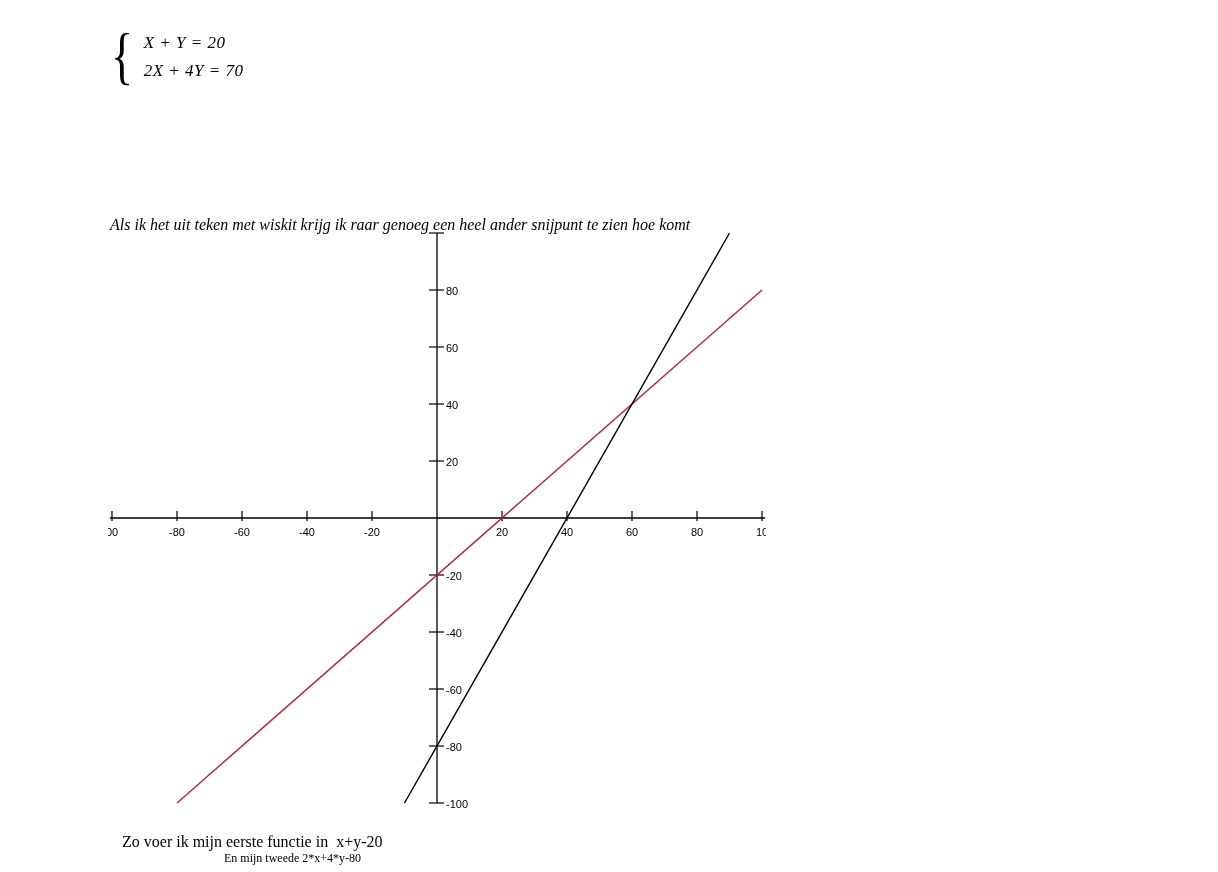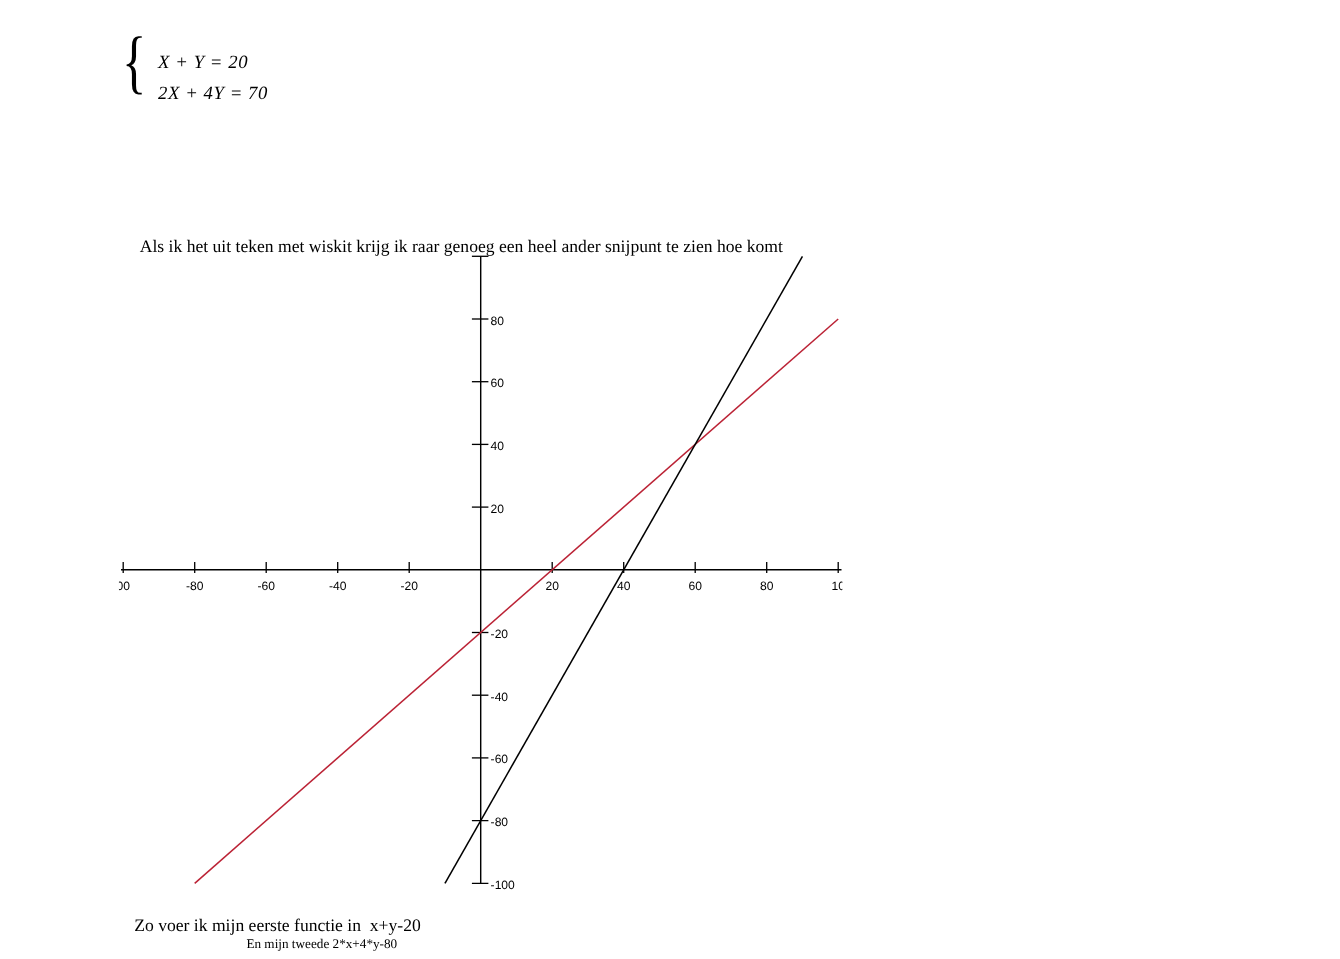--- a/index.html
+++ b/index.html
@@ -12,30 +12,30 @@
   .abs { position: absolute; }
 
   
   .equation { left: 111px; top: 26px; display: flex; align-items: flex-start; }
   .brace {
     font-family: "Liberation Serif", serif;
     font-size: 64px; line-height: 60px; font-weight: 300;
     transform: scaleX(0.72); transform-origin: left top;
     display: inline-block;
   }
-  .eq-lines { margin-left: 2px; padding-top: 3px; margin-top: 14px; }
+  .eq-lines { margin-left: 2px; padding-top: 3px; }
   .eq-line {
     font-style: italic; font-size: 17px; line-height: 28px;
     letter-spacing: 0.5px; white-space: pre-wrap;
   }
 
   
   .para { font-size: 16px; line-height: 21px; white-space: pre-wrap; }
   .para1 { left: 110px; top: 108px; }
-  .para2 { left: 127px; top: 172px; }
+  .para2 { left: 110px; top: 172px; font-style: italic; }
 
   
   .chart {
     left: 108px; top: 228px; width: 658px; height: 590px;
     overflow: hidden;
   }
   .chart svg { display: block; }
   .chart text {
     font-family: "Liberation Sans", sans-serif;
     font-size: 11px; fill: #000;

